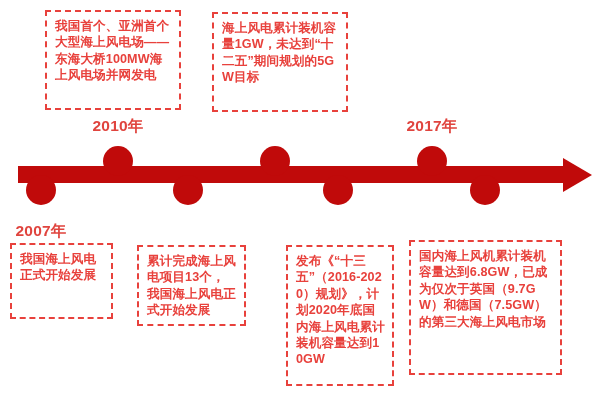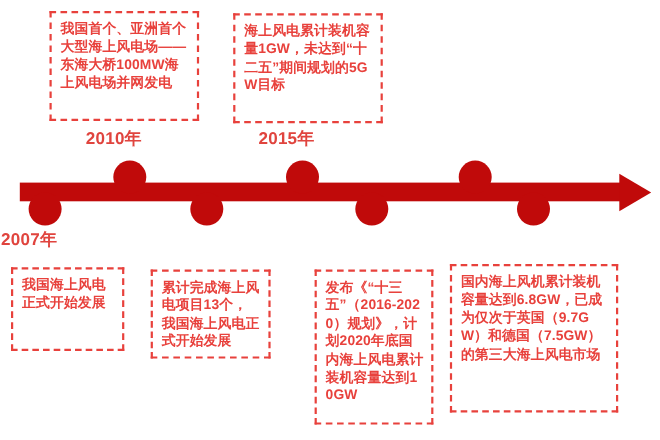--- a/index.html
+++ b/index.html
@@ -50,20 +50,21 @@
   }
   .dot.up   { top: 146px; }
   .dot.down { top: 175px; }
 
   
   .year {
     position: absolute;
     font-size: 15.5px;
     color: #E0443E;
     white-space: nowrap;
+    text-align: center;
     letter-spacing: 0.2px;
   }
   .year.top    { top: 116px; }
   .year.bottom { top: 208px; }
 
   
   .callout {
     position: absolute;
     box-sizing: border-box;
     border: 2px dashed #E8413C;
@@ -92,36 +93,36 @@
 
 <div id="canvas">
 
   <div class="callout" id="box-2010">我国首个、亚洲首个大型海上风电场——东海大桥100MW海上风电场并网发电</div>
 
   <div class="callout" id="box-2015">海上风电累计装机容量1GW，未达到“十二五”期间规划的5GW目标</div>
 
 
   <div class="year top" style="left:78px; width:80px;">2010年</div>
 
-  <div class="year top" style="left:235px; width:80px;">2015年</div>
 
+  <div class="year top" style="left:392px; width:80px;">2017年</div>
 
   <div class="axis-bar"></div>
   <div class="axis-head"></div>
 
   <div class="dot up" style="left:103px;"></div>
   <div class="dot up" style="left:260px;"></div>
   <div class="dot up" style="left:417px;"></div>
 
   <div class="dot down" style="left:26px;"></div>
   <div class="dot down" style="left:173px;"></div>
   <div class="dot down" style="left:323px;"></div>
   <div class="dot down" style="left:470px;"></div>
 
-  <div class="year bottom" style="left:1px; width:80px;">2007年</div>
+  <div class="year bottom" style="left:1px; width:80px;margin-top:13px;">2007年</div>
 
 
 
 
   <div class="callout" id="box-2007">我国海上风电正式开始发展</div>
 
   <div class="callout" id="box-2013">累计完成海上风电项目13个，我国海上风电正式开始发展</div>
 
   <div class="callout" id="box-2016">发布《“十三五”（2016-2020）规划》，计划2020年底国内海上风电累计装机容量达到10GW</div>
 

